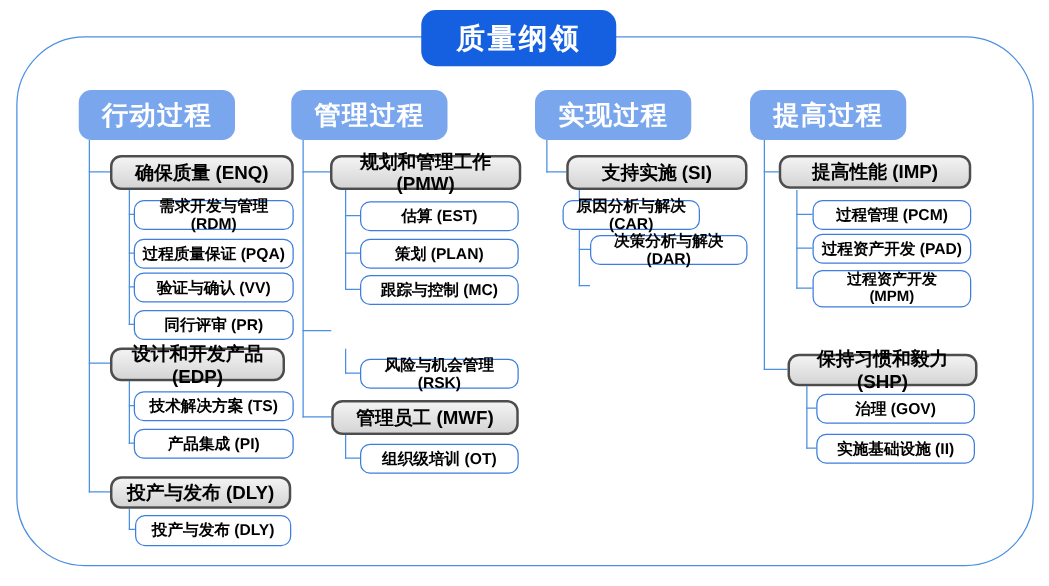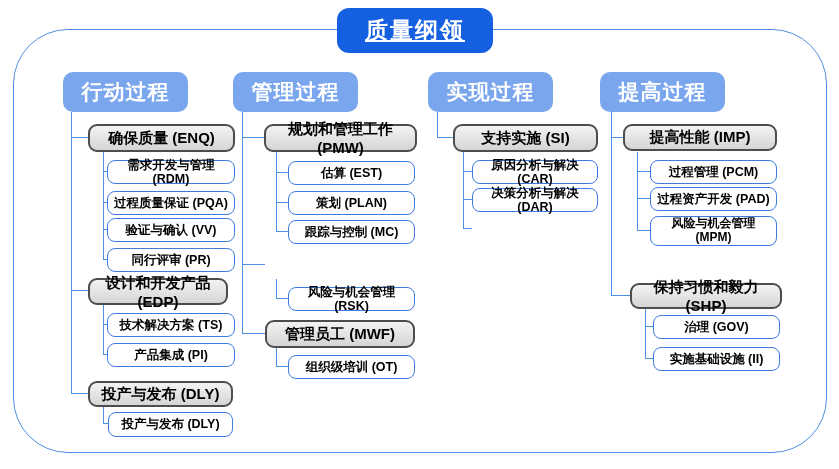--- a/index.html
+++ b/index.html
@@ -2,21 +2,21 @@
 <html><head>
 <meta charset="utf-8">
 <style>
   html,body{margin:0;padding:0;background:#fff;}
   #canvas{position:relative;width:839px;height:469px;background:#fff;overflow:hidden;
           font-family:"Liberation Sans",sans-serif;}
   .frame{position:absolute;left:13px;top:29px;width:814px;height:424px;box-sizing:border-box;
          border:1.6px solid #4a90e2;border-radius:55px;z-index:0;background:#fff;}
   .title{position:absolute;left:337px;top:8px;width:156px;height:45px;box-sizing:border-box;
          background:#1560e0;border-radius:12px;color:#fff;font-size:23px;font-weight:bold;
-         letter-spacing:2px;display:flex;align-items:center;justify-content:center;z-index:3;text-decoration:underline;}
+         letter-spacing:2px;display:flex;align-items:center;justify-content:center;z-index:3;}
   .box{position:absolute;box-sizing:border-box;display:flex;align-items:center;justify-content:center;
        z-index:2;font-weight:bold;white-space:pre-line;text-align:center;}
   .hdr{background:#7aa6ee;color:#fff;font-size:21px;border-radius:10px;letter-spacing:1px;}
   .gray{background:linear-gradient(180deg,#f3f3f3,#d5d5d5);border:2px solid #4d4d4d;
         border-radius:9px;font-size:15px;color:#000;}
   .leaf{background:#fff;border:1.5px solid #3d7de0;border-radius:8px;font-size:12.5px;
         color:#000;line-height:1.15;}
   .vl{position:absolute;width:0;border-left:1.5px solid #4a90e2;z-index:1;}
   .hl{position:absolute;height:0;border-top:1.5px solid #4a90e2;z-index:1;}
 </style>
@@ -46,27 +46,27 @@
 
   <div class="box gray" style="left:264px;top:124px;width:153px;height:28px">规划和管理工作 (PMW)</div>
   <div class="box leaf" style="left:288px;top:161px;width:127px;height:24px">估算 (EST)</div>
   <div class="box leaf" style="left:288px;top:191px;width:127px;height:24px">策划 (PLAN)</div>
   <div class="box leaf" style="left:288px;top:220px;width:127px;height:24px">跟踪与控制 (MC)</div>
   <div class="box leaf" style="left:288px;top:287px;width:127px;height:24px">风险与机会管理 (RSK)</div>
   <div class="box gray" style="left:265px;top:320px;width:150px;height:28px">管理员工 (MWF)</div>
   <div class="box leaf" style="left:288px;top:355px;width:127px;height:24px">组织级培训 (OT)</div>
 
   <div class="box gray" style="left:453px;top:124px;width:145px;height:28px">支持实施 (SI)</div>
-  <div class="box leaf" style="left:472px;top:160px;width:126px;height:24px">原因分析与解决 (CAR)</div>
+  <div class="box leaf" style="left:450px;top:160px;width:110px;height:24px">原因分析与解决 (CAR)</div>
   <div class="box leaf" style="left:472px;top:188px;width:126px;height:24px">决策分析与解决 (DAR)</div>
 
   <div class="box gray" style="left:623px;top:124px;width:154px;height:27px">提高性能 (IMP)</div>
   <div class="box leaf" style="left:650px;top:160px;width:127px;height:24px">过程管理 (PCM)</div>
   <div class="box leaf" style="left:650px;top:187px;width:127px;height:24px">过程资产开发 (PAD)</div>
-  <div class="box leaf" style="left:650px;top:216px;width:127px;height:30px;font-size:12px">风险与机会管理
+  <div class="box leaf" style="left:650px;top:216px;width:127px;height:30px;font-size:12px">过程资产开发
 (MPM)</div>
   <div class="box gray" style="left:630px;top:283px;width:152px;height:26px">保持习惯和毅力 (SHP)</div>
   <div class="box leaf" style="left:653px;top:315px;width:127px;height:24px">治理 (GOV)</div>
   <div class="box leaf" style="left:653px;top:347px;width:127px;height:24px">实施基础设施 (II)</div>
 
   <div class="vl" style="left:71px;top:112px;height:282px"></div>
   <div class="hl" style="left:71px;top:137px;width:17px"></div>
   <div class="hl" style="left:71px;top:290px;width:17px"></div>
   <div class="hl" style="left:71px;top:393px;width:17px"></div>
   <div class="vl" style="left:103px;top:152px;height:108px"></div>

